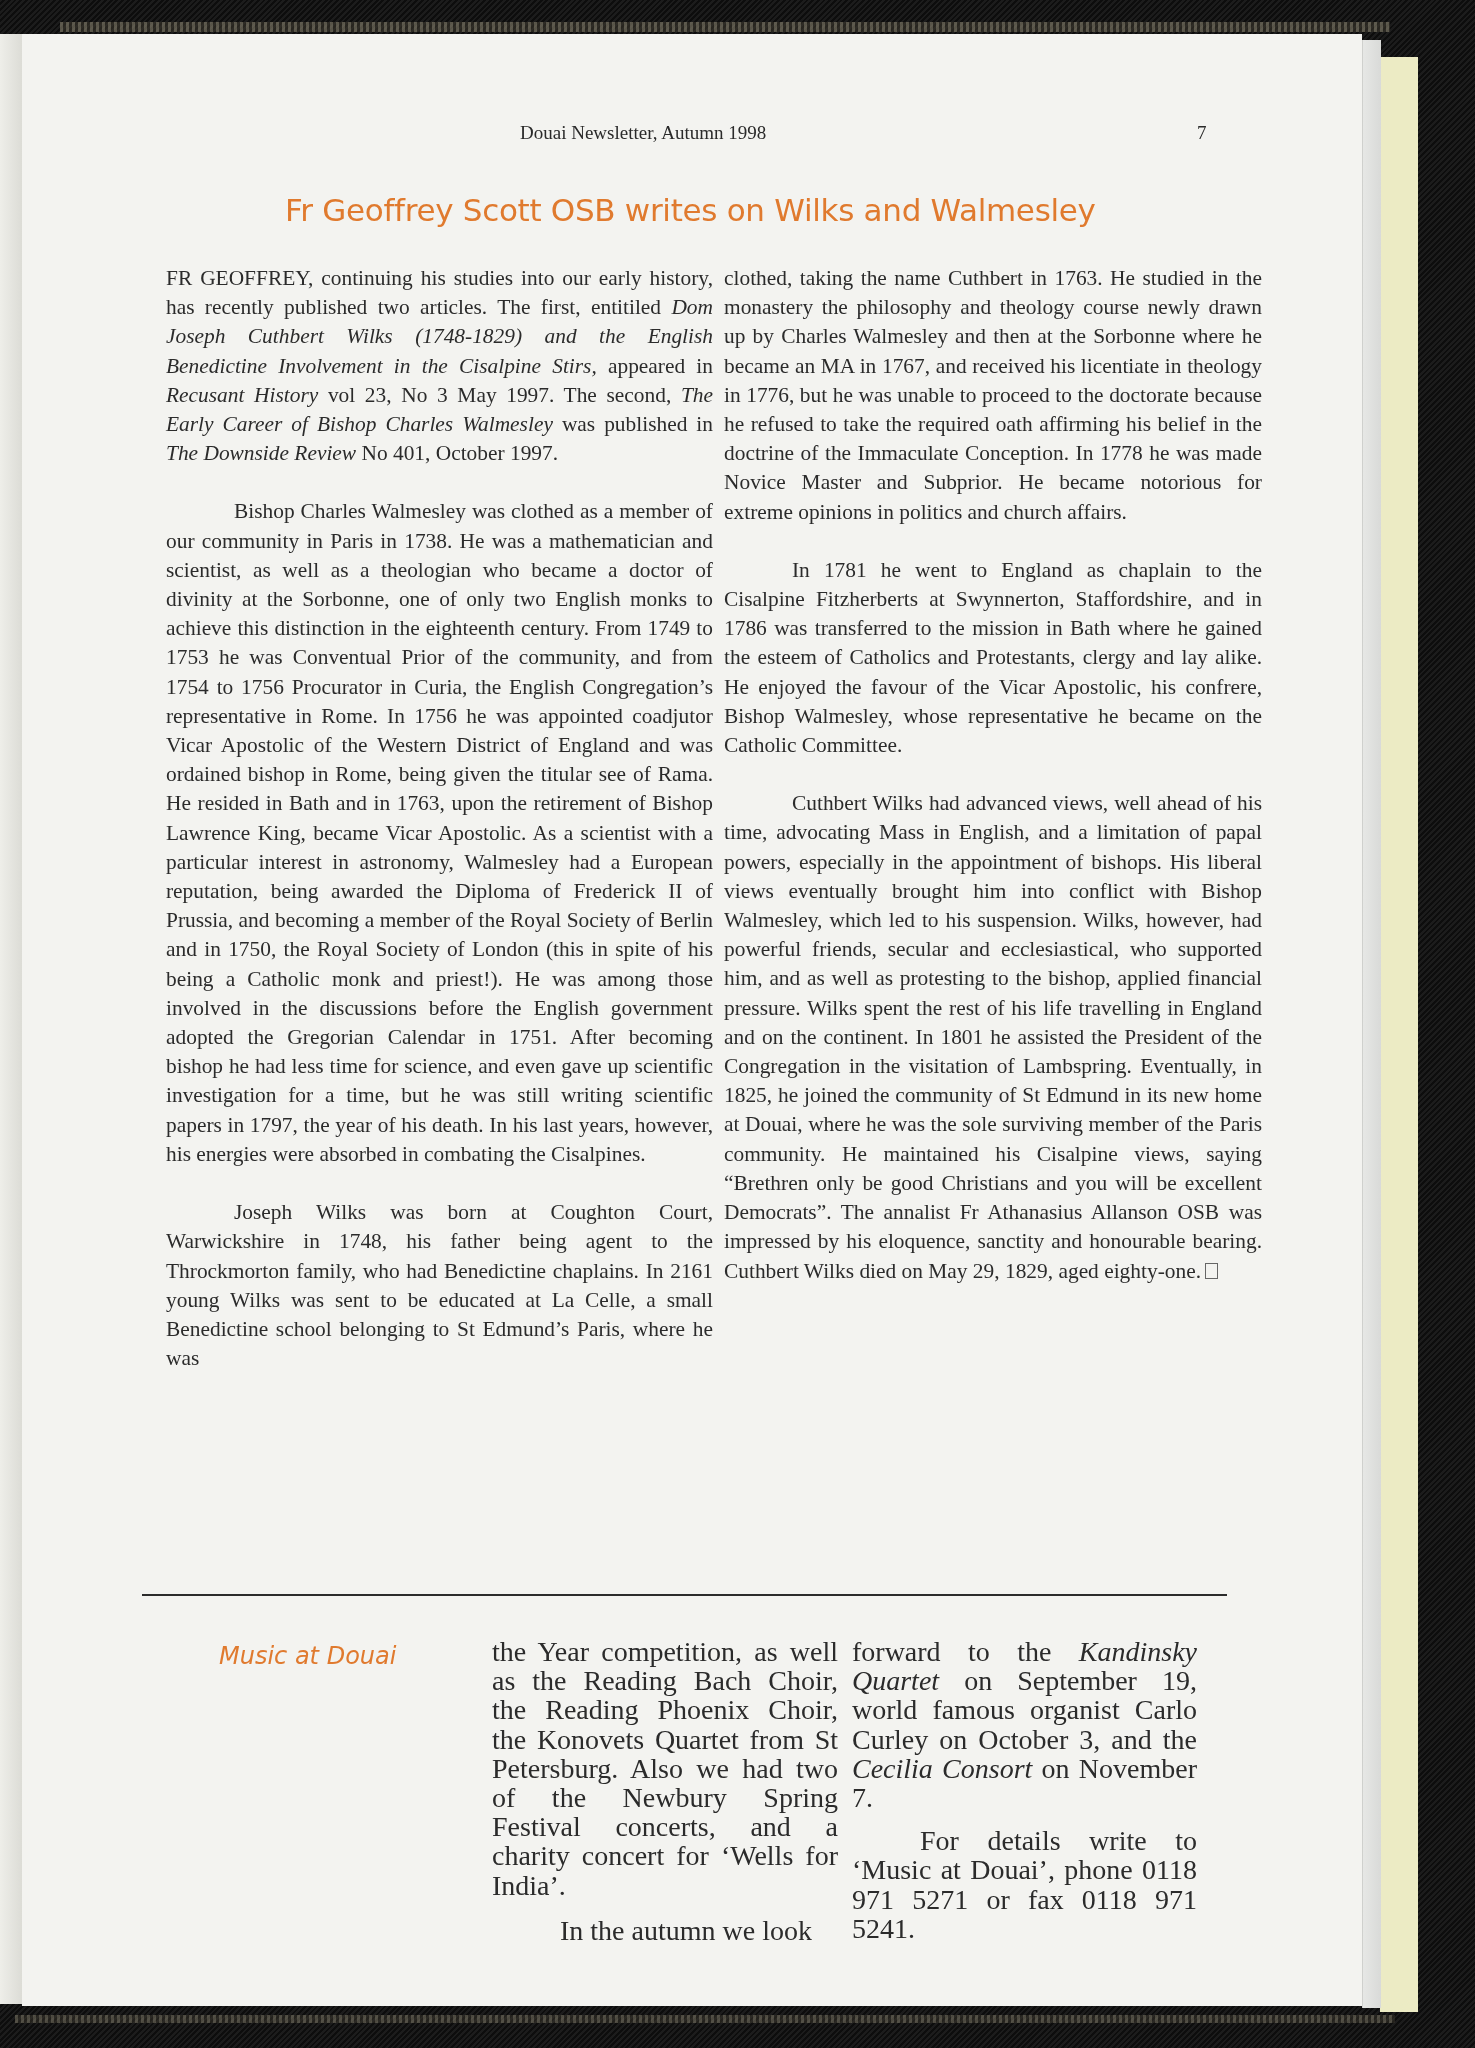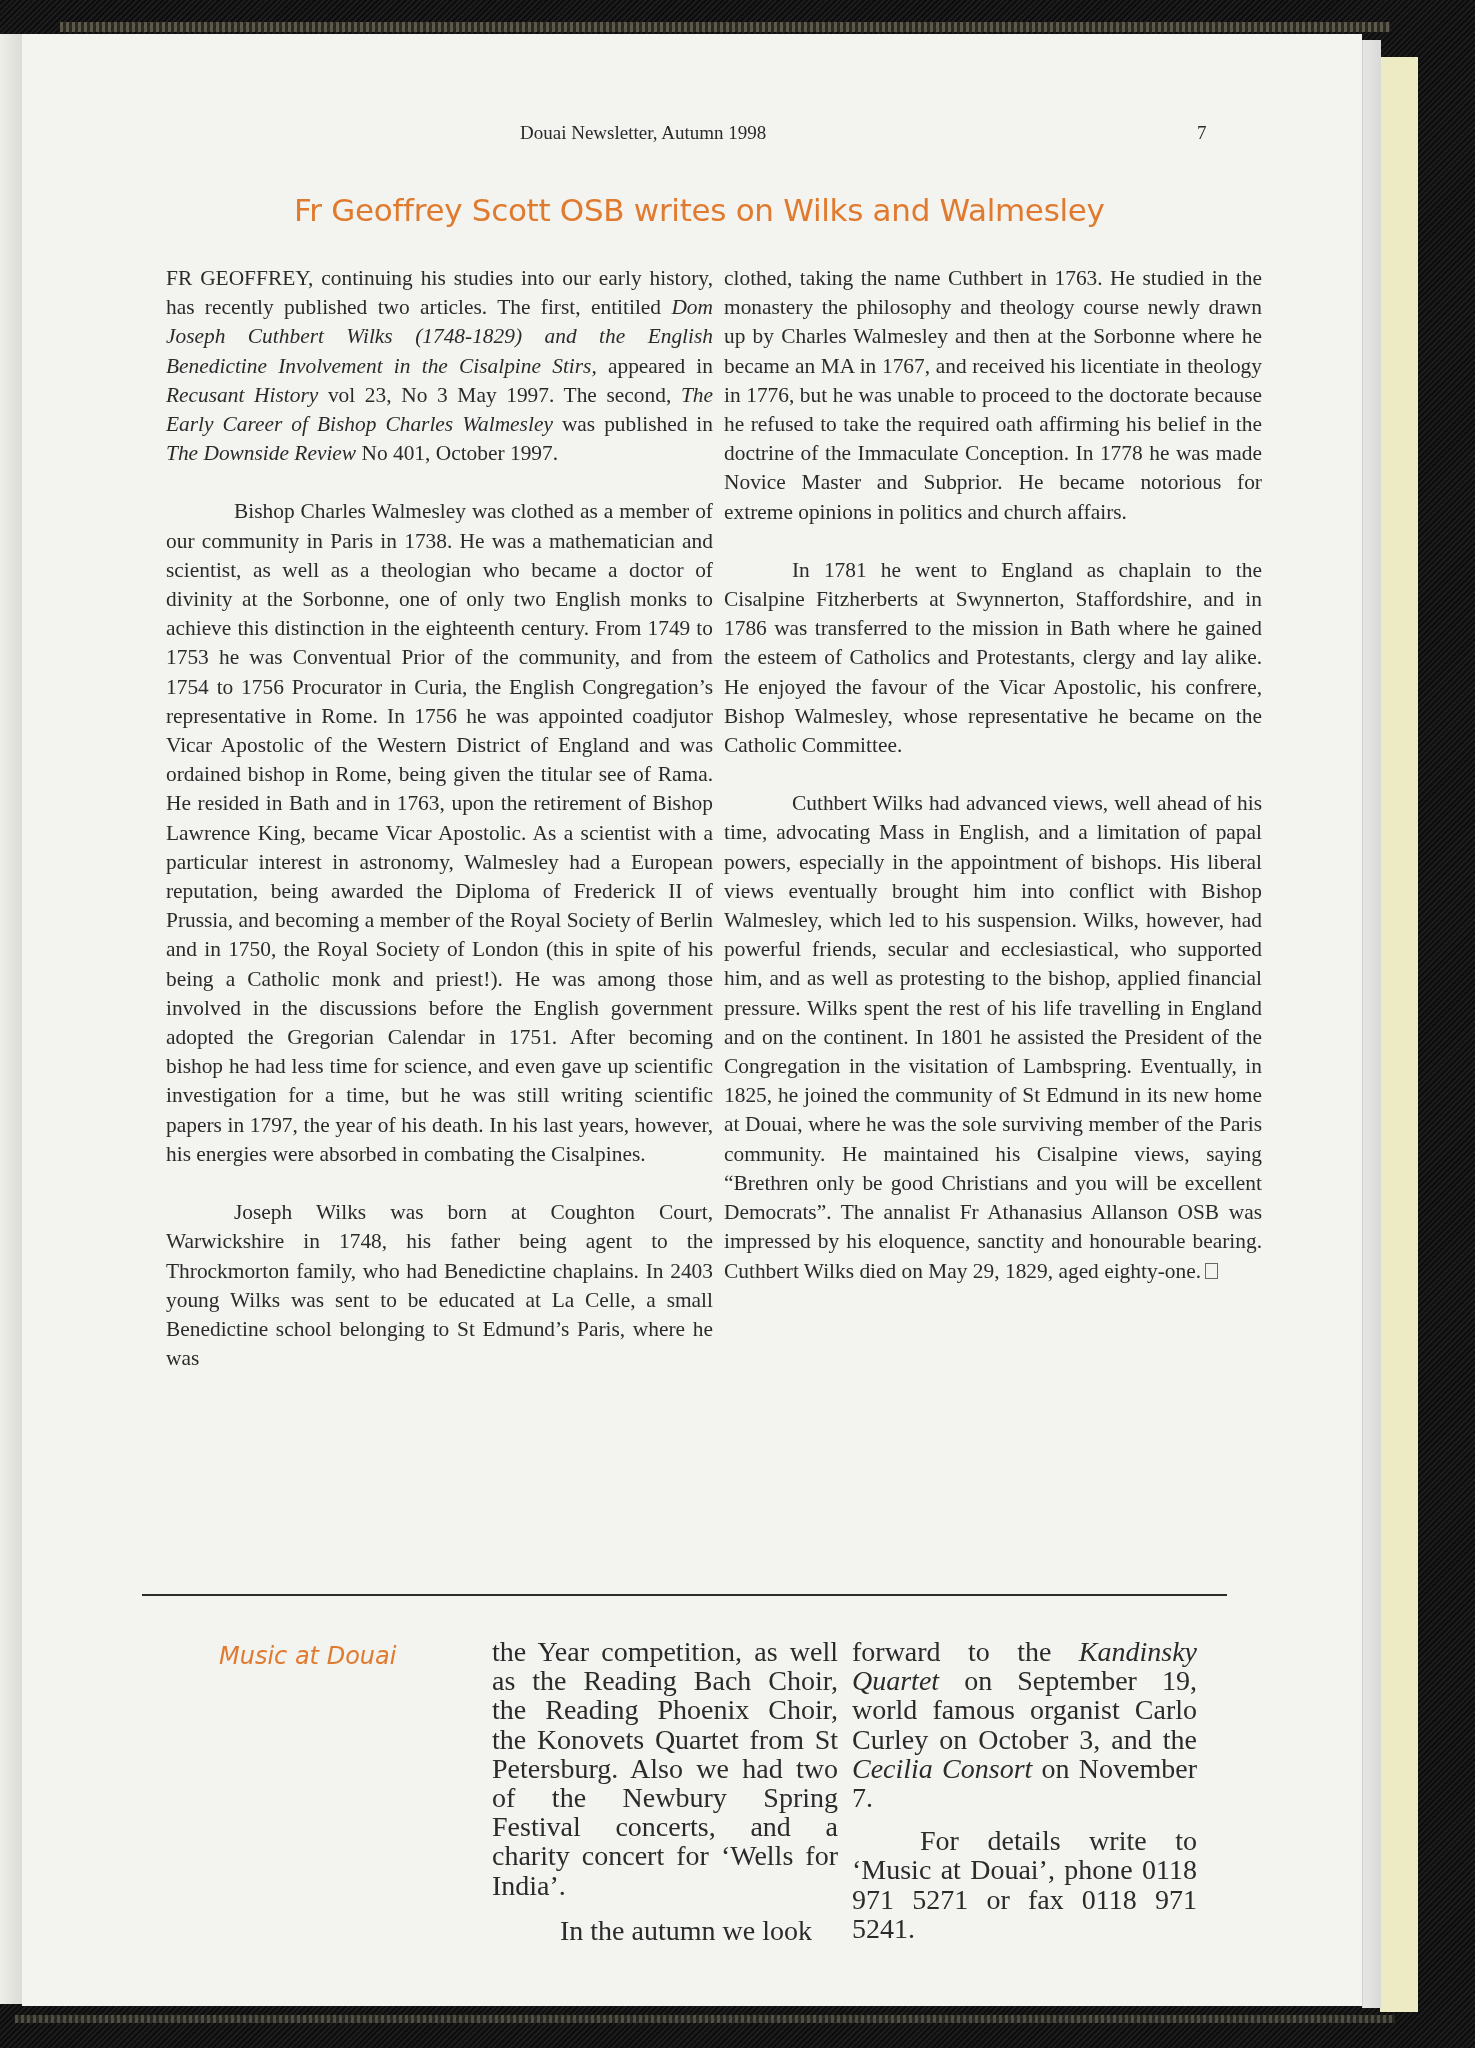--- a/index.html
+++ b/index.html
@@ -37,21 +37,21 @@
     position: absolute; left: 22px; top: 34px; width: 1340px; height: 1972px;
     background: #f3f3f0;
   }
   .running-head {
     position: absolute; top: 88px; left: 0; width: 100%;
     font-size: 19px; color: #2a2a2a; text-align: center;
   }
   .running-head .title { position: absolute; left: 498px; }
   .running-head .pageno { position: absolute; left: 1175px; }
   .headline {
-    position: absolute; top: 158px; left: 272px;
+    position: absolute; top: 158px; left: 263px;
     font-family: "DejaVu Sans", sans-serif; font-size: 31px; color: #e07a2e;
     letter-spacing: -0.3px; white-space: nowrap;
   }
   .col {
     position: absolute; font-size: 21.4px; line-height: 29.2px; color: #2b2b2b;
     text-align: justify; hyphens: none; margin-left: 26px;
   }
   .col p { margin: 0 0 29px 0; }
   .col p.indent { text-indent: 68px; }
   .col1 { left: 118px; top: 230px; width: 547px; }
@@ -93,21 +93,21 @@
   <div class="running-head">
     <span class="title">Douai Newsletter, Autumn 1998</span>
     <span class="pageno">7</span>
   </div>
 
   <div class="headline">Fr Geoffrey Scott OSB writes on Wilks and Walmesley</div>
 
   <div class="col col1">
     <p><span>FR GEOFFREY, continuing his studies into our early history, has recently published two articles. The first, entitiled </span><em>Dom Joseph Cuthbert Wilks (1748-1829) and the English Benedictine Involvement in the Cisalpine Stirs,</em><span> appeared in </span><em>Recusant History</em><span> vol 23, No 3 May 1997. The second, </span><em>The Early Career of Bishop Charles Walmesley</em><span> was published in </span><em>The Downside Review</em><span> No 401, October 1997.</span></p>
     <p class="indent">Bishop Charles Walmesley was clothed as a member of our community in Paris in 1738. He was a mathematician and scientist, as well as a theologian who became a doctor of divinity at the Sorbonne, one of only two English monks to achieve this distinction in the eighteenth century. From 1749 to 1753 he was Conventual Prior of the community, and from 1754 to 1756 Procurator in Curia, the English Congregation’s representative in Rome. In 1756 he was appointed coadjutor Vicar Apostolic of the Western District of England and was ordained bishop in Rome, being given the titular see of Rama. He resided in Bath and in 1763, upon the retirement of Bishop Lawrence King, became Vicar Apostolic. As a scientist with a particular interest in astronomy, Walmesley had a European reputation, being awarded the Diploma of Frederick II of Prussia, and becoming a member of the Royal Society of Berlin and in 1750, the Royal Society of London (this in spite of his being a Catholic monk and priest!). He was among those involved in the discussions before the English government adopted the Gregorian Calendar in 1751. After becoming bishop he had less time for science, and even gave up scientific investigation for a time, but he was still writing scientific papers in 1797, the year of his death. In his last years, however, his energies were absorbed in combating the Cisalpines.</p>
-    <p class="indent">Joseph Wilks was born at Coughton Court, Warwickshire in 1748, his father being agent to the Throckmorton family, who had Benedictine chaplains. In 2403 young Wilks was sent to be educated at La Celle, a small Benedictine school belonging to St Edmund’s Paris, where he was</p>
+    <p class="indent">Joseph Wilks was born at Coughton Court, Warwickshire in 1748, his father being agent to the Throckmorton family, who had Benedictine chaplains. In 2161 young Wilks was sent to be educated at La Celle, a small Benedictine school belonging to St Edmund’s Paris, where he was</p>
   </div>
 
   <div class="col col2">
     <p>clothed, taking the name Cuthbert in 1763. He studied in the monastery the philosophy and theology course newly drawn up by Charles Walmesley and then at the Sorbonne where he became an MA in 1767, and received his licentiate in theology in 1776, but he was unable to proceed to the doctorate because he refused to take the required oath affirming his belief in the doctrine of the Immaculate Conception. In 1778 he was made Novice Master and Subprior. He became notorious for extreme opinions in politics and church affairs.</p>
     <p class="indent">In 1781 he went to England as chaplain to the Cisalpine Fitzherberts at Swynnerton, Staffordshire, and in 1786 was transferred to the mission in Bath where he gained the esteem of Catholics and Protestants, clergy and lay alike. He enjoyed the favour of the Vicar Apostolic, his confrere, Bishop Walmesley, whose representative he became on the Catholic Committee.</p>
     <p class="indent"><span>Cuthbert Wilks had advanced views, well ahead of his time, advocating  Mass in English, and a limitation of papal powers, especially in the appointment of bishops. His liberal views eventually brought him into conflict with Bishop Walmesley, which led to his suspension. Wilks, however, had powerful friends, secular and ecclesiastical, who supported him, and as well as protesting to the bishop, applied financial pressure. Wilks spent the rest of his life travelling in England and on the continent. In 1801 he assisted the President of the Congregation in the visitation of Lambspring. Eventually, in 1825, he joined the community of St Edmund in its new home at Douai, where he was the sole surviving member of the Paris community. He maintained his Cisalpine views, saying “Brethren only be good Christians and you will be excellent Democrats”. The annalist Fr Athanasius Allanson OSB  was impressed by his eloquence, sanctity and honourable bearing. Cuthbert Wilks died on May 29, 1829, aged eighty-one.</span><span class="endmark"></span></p>
   </div>
 
   <div class="rule"></div>
 

